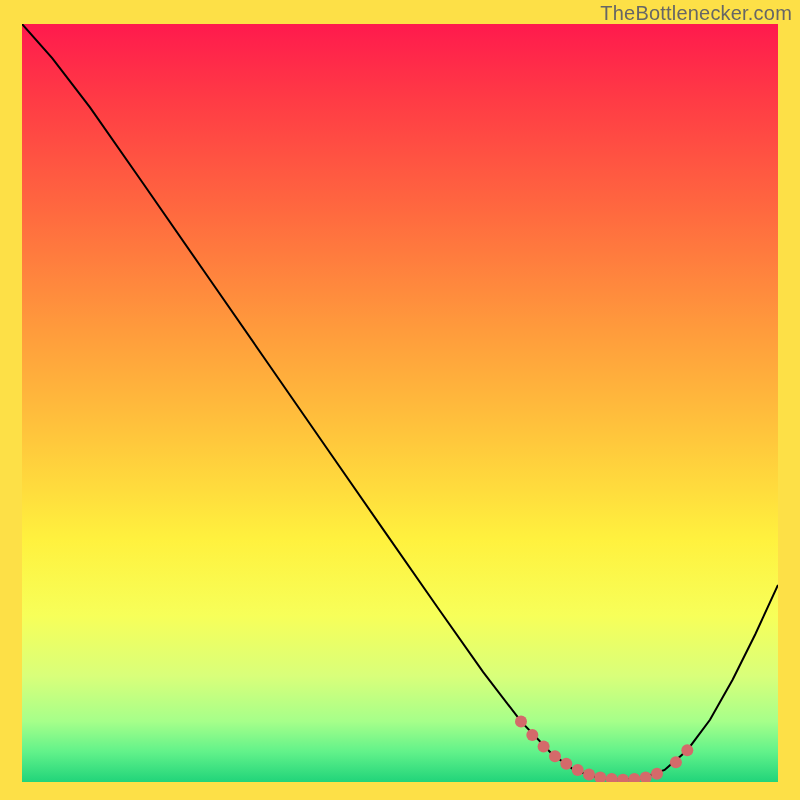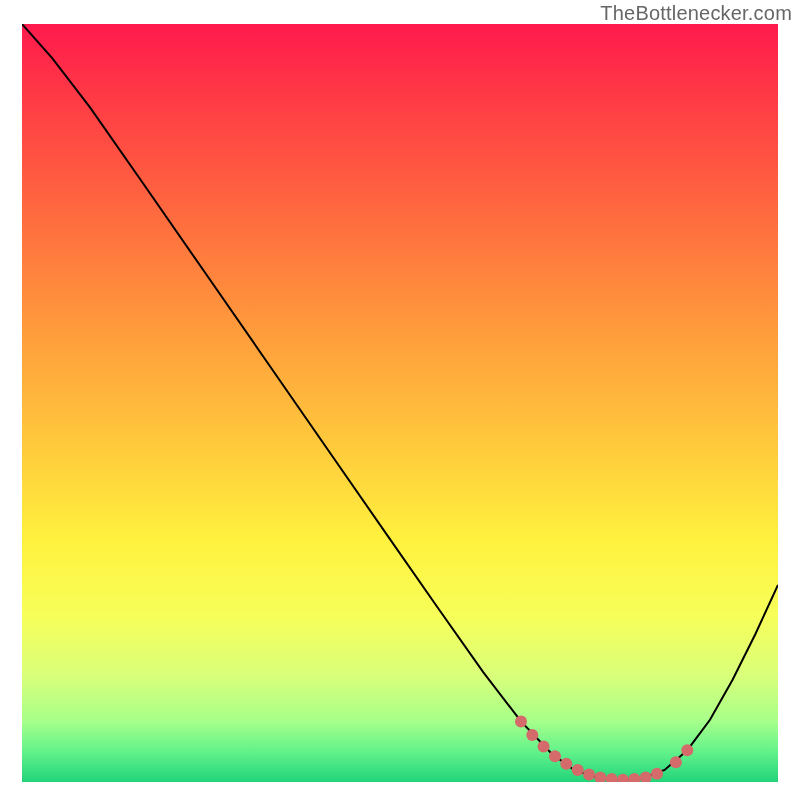--- a/index.html
+++ b/index.html
@@ -7,21 +7,21 @@
     padding: 0;
     width: 800px;
     height: 800px;
     background: #000;
     overflow: hidden;
   }
   .stage {
     position: relative;
     width: 800px;
     height: 800px;
-    background: #ffffff;
+    background: #fde047;
   }
   .watermark {
     position: absolute;
     top: 2px;
     right: 8px;
     color: #666666;
     font-family: Arial, Helvetica, sans-serif;
     font-size: 20px;
     letter-spacing: 0.2px;
     user-select: none;

